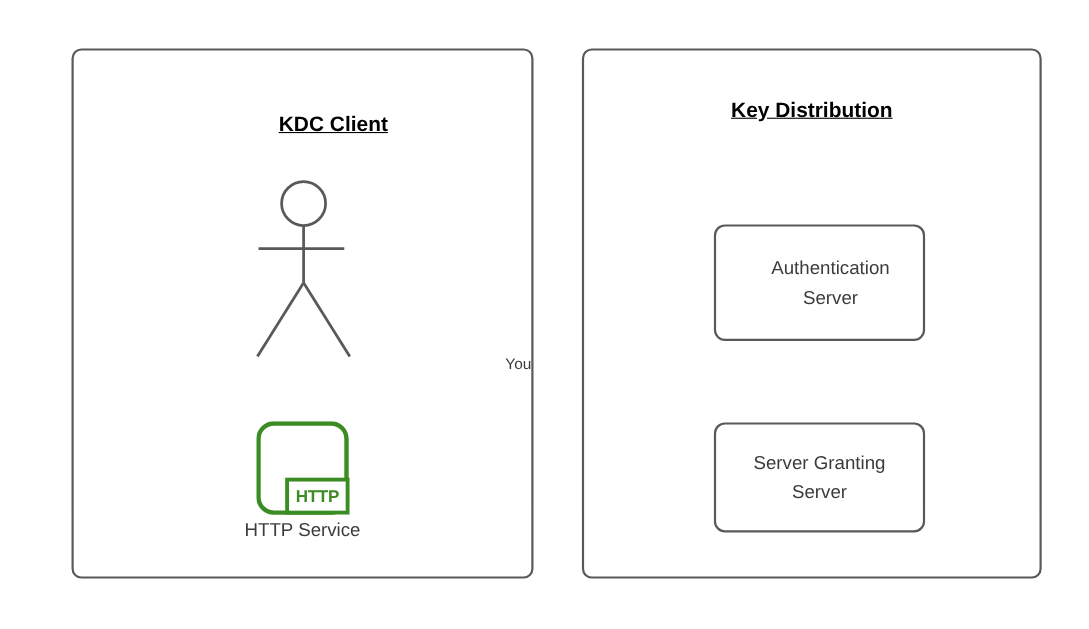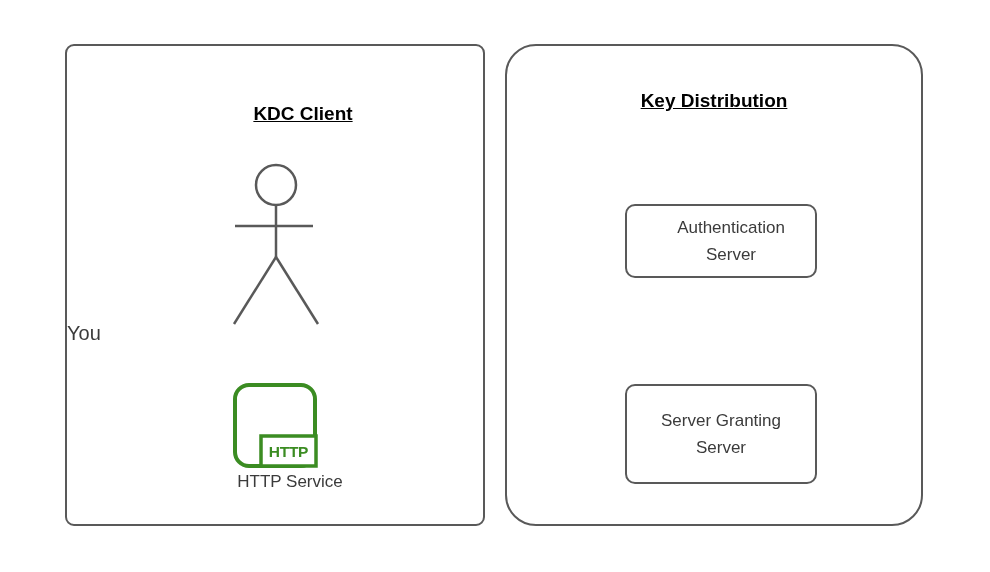--- a/index.html
+++ b/index.html
@@ -19,63 +19,63 @@
   .panel{
     position:absolute;
     top:44px;
     height:482px;
     border:2px solid var(--border);
     border-radius:9px;
     background:#ffffff;
     box-sizing:border-box;
   }
   .panel.left{left:65px;width:420px;}
-  .panel.right{left:505px;width:418px;border-radius:31px;}
+  .panel.right{left:529px;width:418px;}
   .panel-title{
     position:absolute;
     left:0;width:100%;
     margin:0;
     text-align:center;
     font-size:19px;
     font-weight:bold;
     color:var(--title);
     line-height:27px;
   }
   .panel.left .panel-title{top:54px;margin-left:28px;}
   .panel.right .panel-title{top:41px;}
   .panel-title span{display:block;text-decoration:underline;}
   .actor-svg{position:absolute;left:149px;top:113px;}
   .actor-svg *{stroke:var(--border);stroke-width:2.5;fill:none;}
   .actor-label{
     position:absolute;left:0;top:276px;width:100%;
-    text-align:left;font-size:20px;color:var(--label);
+    text-align:right;font-size:14px;color:var(--label);
   }
   .http-svg{position:absolute;left:166px;top:337px;}
   .service-label{
     position:absolute;left:0;top:426px;width:100%;
-    text-align:center;font-size:17px;color:var(--label);margin-left:15px;
+    text-align:center;font-size:17px;color:var(--label);
   }
   .node{
     position:absolute;
     left:118px;
     width:192px;
     border:2px solid var(--border);
     border-radius:10px;
     background:#ffffff;
     box-sizing:border-box;
     display:flex;
     flex-direction:column;
     align-items:center;
     justify-content:center;
     text-align:center;
     font-size:17px;
     line-height:27px;
     color:var(--label);
   }
-  .node.auth{top:158px;height:74px;padding-left:20px;}
+  .node.auth{top:158px;height:106px;padding-left:20px;}
   .node.tgs{top:338px;height:100px;}
 </style>
 </head>
 <body>
 
 <div class="canvas">
 
   <section class="panel left">
     <h2 class="panel-title">
       <span>KDC Client</span>

